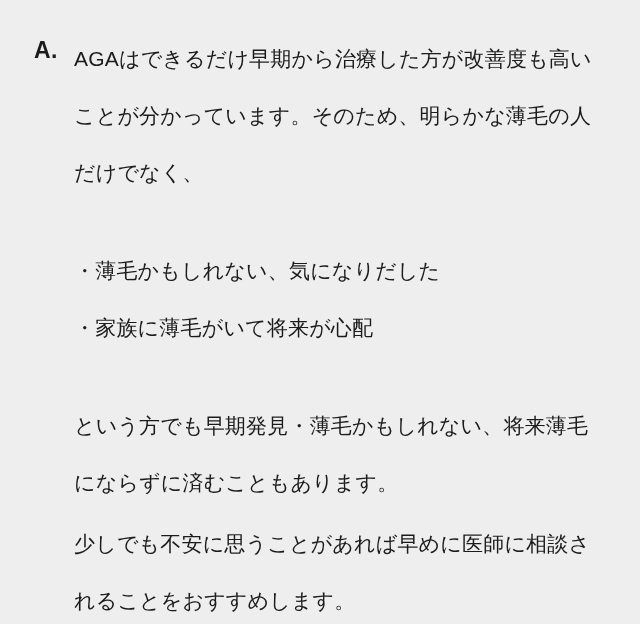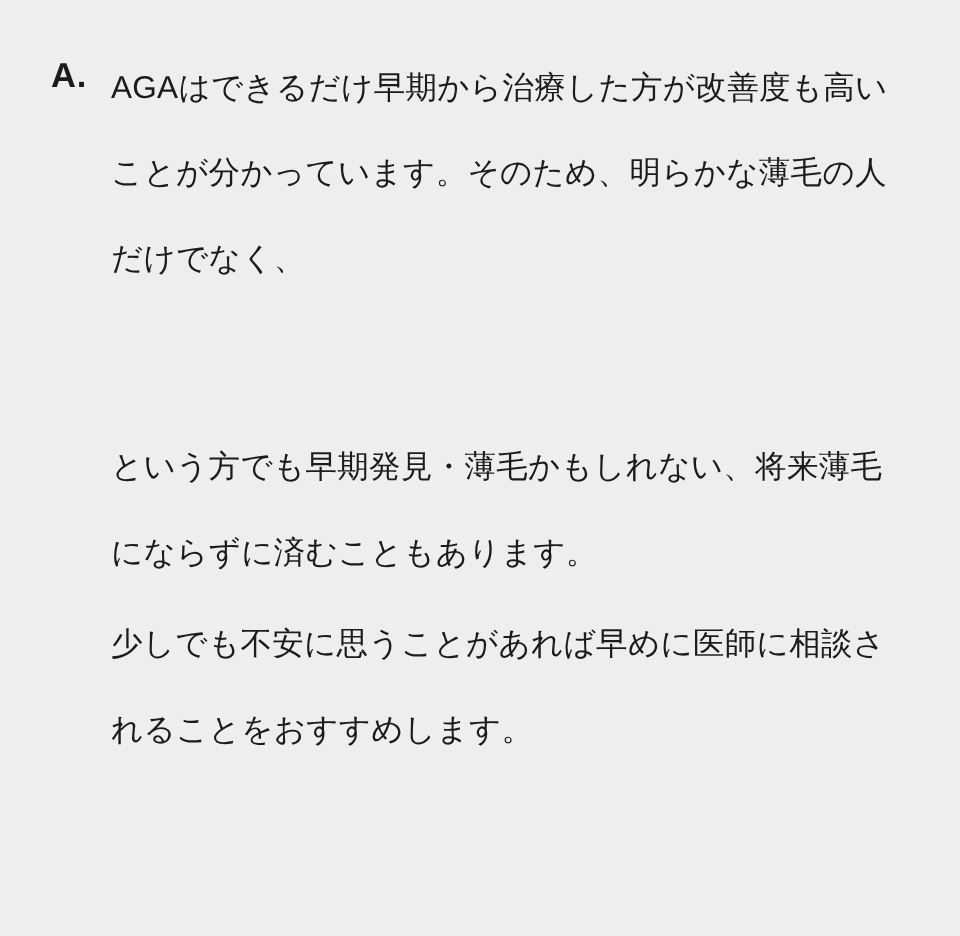--- a/index.html
+++ b/index.html
@@ -68,18 +68,20 @@
 </style>
 </head>
 <body style="background: rgb(238, 238, 238);">
 
 <div class="answer-block">
   <div class="answer-marker">A.</div>
   <div class="answer-body">
     <p class="para intro-line">AGAはできるだけ早期から治療した方が改善度も高いことが分かっています。そのため、明らかな薄毛の人だけでなく、</p>
     <div class="spacer"></div>
     <ul class="bullet-list">
+      <li><span class="bullet-mark">・</span><span>薄毛かもしれない、気になりだした</span></li>
+      <li><span class="bullet-mark">・</span><span>家族に薄毛がいて将来が心配</span></li>
     </ul>
     <div class="spacer"></div>
     <p class="para">という方でも早期発見・薄毛かもしれない、将来薄毛にならずに済むこともあります。</p>
     <p class="para">少しでも不安に思うことがあれば早めに医師に相談されることをおすすめします。</p>
   </div>
 </div>
 
 </body></html>

